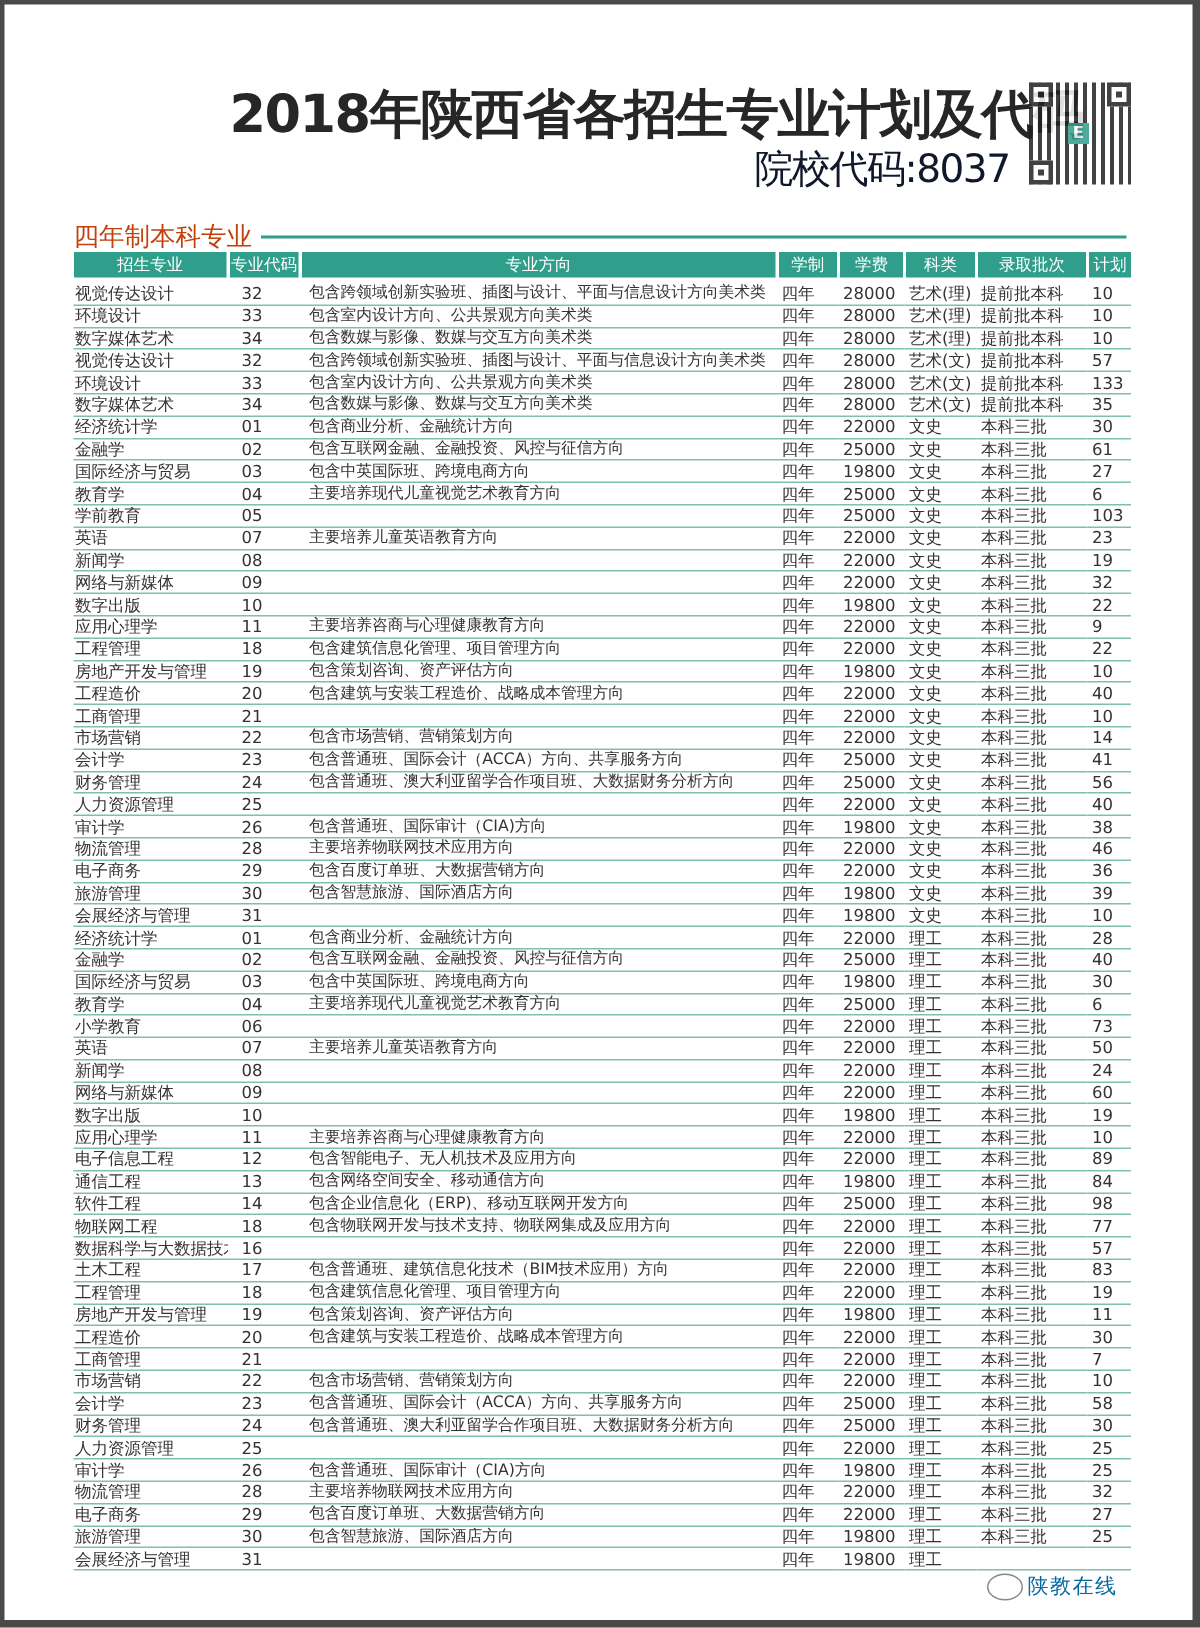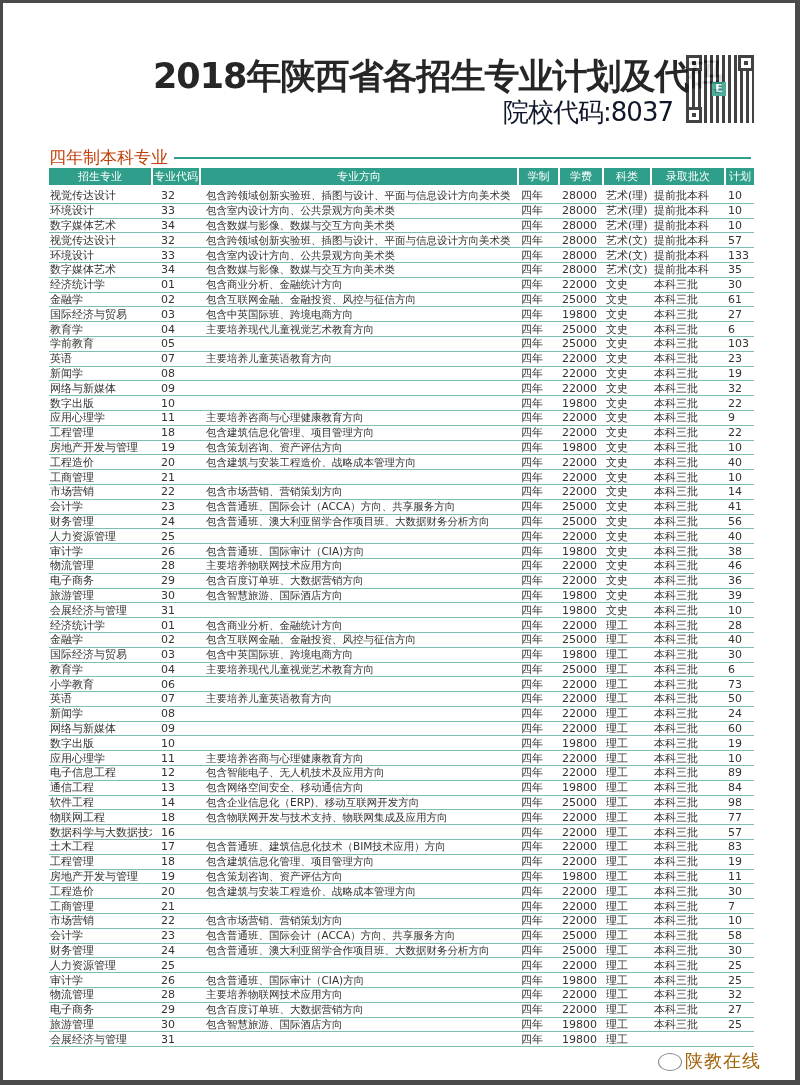--- a/index.html
+++ b/index.html
@@ -62,21 +62,21 @@
   table.plan th:last-child { border-right: none; }
   table.plan td {
     height: 13.8px; padding: 0 0 0 1px; border-bottom: 1px solid #7fbfb3;
     white-space: nowrap; overflow: hidden; line-height: 13px;
   }
   table.plan tbody tr:first-child td { padding-top: 4px; }
   td.c-code { text-align: left; padding-left: 9px !important; }
   td.c-dir { padding-left: 6px !important; font-size: 10.5px; }
   td.c-len, td.c-fee, td.c-cat, td.c-batch, td.c-plan { padding-left: 3px !important; }
   .watermark {
-    position: absolute; left: 655px; top: 1046px; font-size: 18px; color: #a16207;
+    position: absolute; left: 655px; top: 1046px; font-size: 14px; color: #0369a1;
     letter-spacing: 1px; white-space: nowrap;
     text-shadow: 0 0 2px #fff, 0 0 3px #fff;
   }
   .watermark .wm-icon {
     display: inline-block; width: 22px; height: 16px; border: 1.5px solid #888;
     border-radius: 50%; vertical-align: middle; margin-right: 3px; position: relative;
   }
 </style>
 </head>
 <body>

